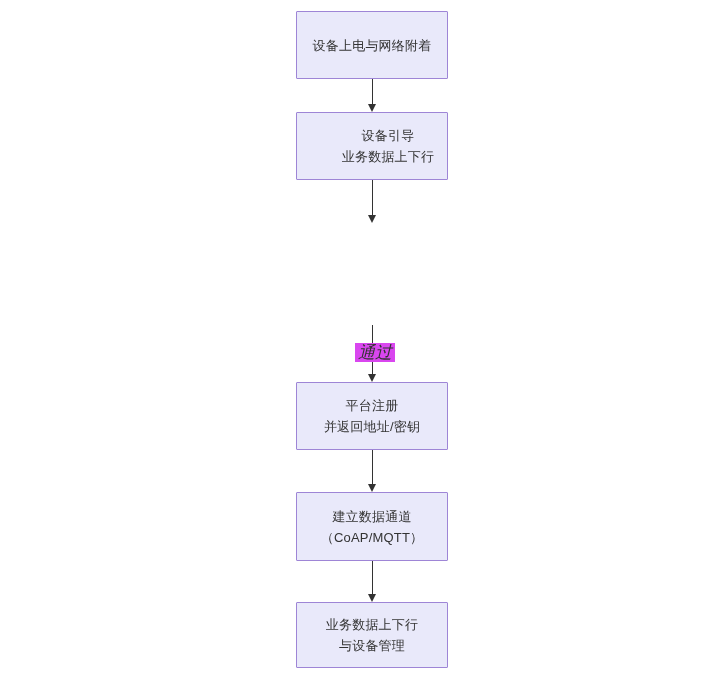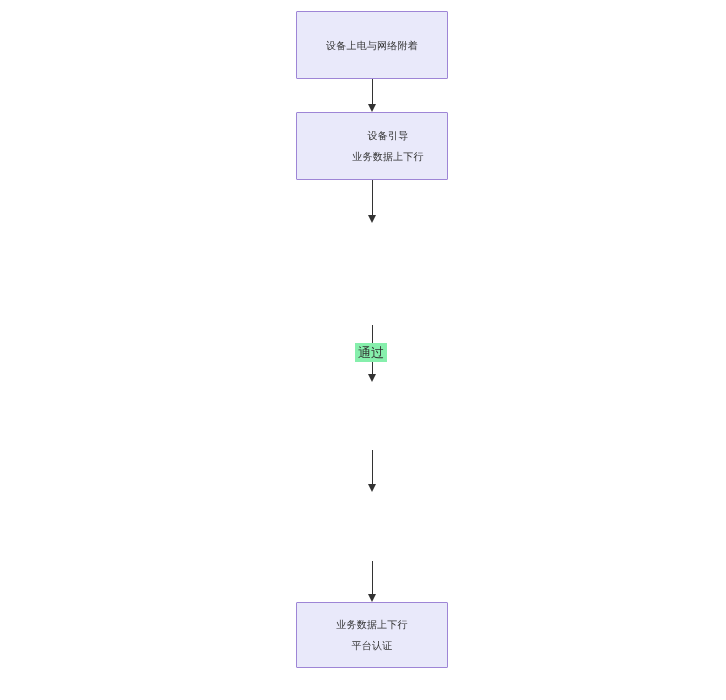--- a/index.html
+++ b/index.html
@@ -26,21 +26,21 @@
   
   .node {
     position: absolute;
     box-sizing: border-box;
     display: flex;
     flex-direction: column;
     align-items: center;
     justify-content: center;
     text-align: center;
     color: #333333;
-    font-size: 10px;
+    font-size: 13px;
     line-height: 21px;
     letter-spacing: 0.2px;
     z-index: 3;
   }
 
   .node.process {
     background: #e9e9fa;
     border: 1.4px solid #9e85d6;
     border-radius: 1px;
   }
@@ -91,27 +91,28 @@
     width: 0;
     height: 0;
     border-left: 4.8px solid transparent;
     border-right: 4.8px solid transparent;
     border-top: 8px solid #333333;
   }
 
   
   .edge-label {
     position: absolute;
-    background: #86efac;
+    background: #d946ef;
     color: #333333;
-    font-size: 13px;
+    font-size: 17px;
     line-height: 17px;
     padding: 1px 3px;
     white-space: nowrap;
     z-index: 4;
+    font-style: italic;
   }
 </style>
 </head>
 <body>
 
 <div id="flowchart">
 
   <div class="conn" style="left:372px; top:79px; width:1.3px; height:33px;">
     <div class="conn-line" style="height:25px;"></div>
     <div class="conn-head" style="top:25px;"></div>
@@ -141,20 +142,28 @@
   <div class="node process" style="left:296px; top:11px; width:152px; height:68px;">
     <span class="node-line">设备上电与网络附着</span>
   </div>
 
   <div class="node process" style="left:296px; top:112px; width:152px; height:68px;padding-left:32px;">
     <span class="node-line">设备引导</span>
     <span class="node-line">业务数据上下行</span>
   </div>
 
 
+  <div class="node process" style="left:296px; top:382px; width:152px; height:68px;">
+    <span class="node-line">平台注册</span>
+    <span class="node-line">并返回地址/密钥</span>
+  </div>
 
+  <div class="node process" style="left:296px; top:492px; width:152px; height:69px;">
+    <span class="node-line">建立数据通道</span>
+    <span class="node-line">（CoAP/MQTT）</span>
+  </div>
 
   <div class="node process" style="left:296px; top:602px; width:152px; height:66px;">
     <span class="node-line">业务数据上下行</span>
-    <span class="node-line">平台认证</span>
+    <span class="node-line">与设备管理</span>
   </div>
 
 </div>
 
 </body></html>

